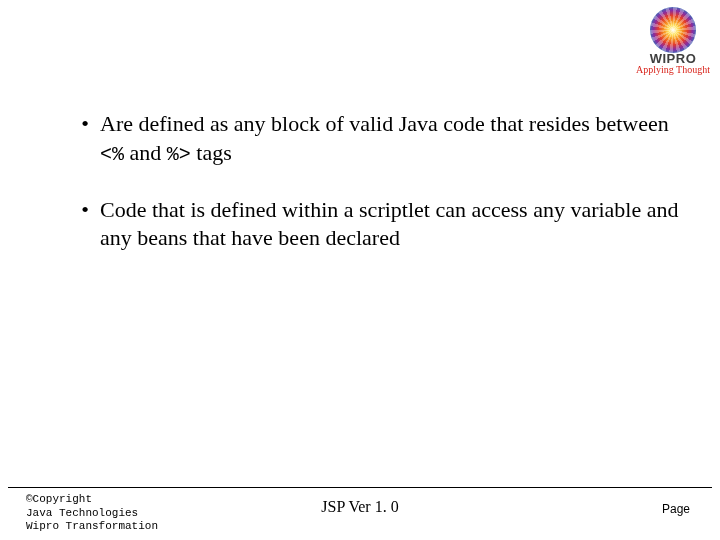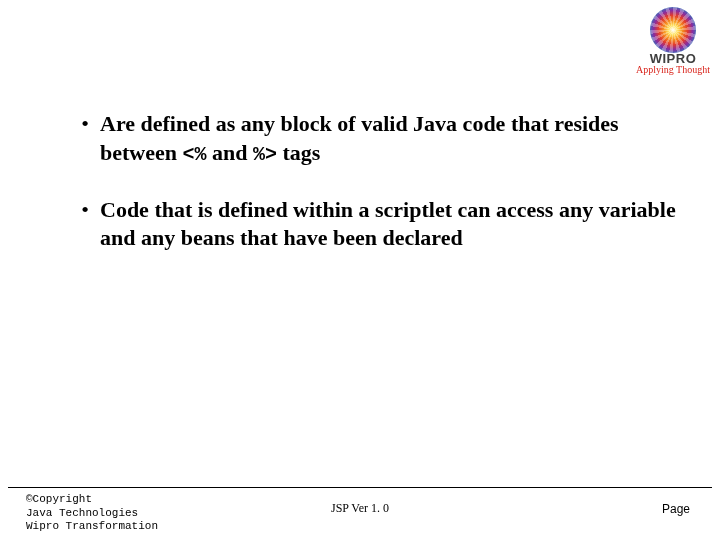--- a/index.html
+++ b/index.html
@@ -64,40 +64,40 @@
     display: flex;
     margin-bottom: 28px;
     font-size: 22px;
     line-height: 1.3;
   }
   .bullet .dot {
     width: 30px;
     flex-shrink: 0;
     text-align: center;
   }
-  .bullet .txt { flex: 1; font-weight: bold; }
+  .bullet .txt { flex: 1; }
   .code-inline { font-family: "Courier New", monospace; font-size: 20px; white-space: pre; }
   .footer-rule {
     position: absolute;
     left: 8px; right: 8px; bottom: 52px;
     border-top: 1px solid #000;
   }
   .footer-left {
     position: absolute;
     left: 10px; bottom: 6px;
     font-size: 11px;
     font-family: Liberation Mono, monospace;
     line-height: 1.25;
     margin-left: 16px;
   }
   .footer-center {
     position: absolute;
     left: 0; right: 0; bottom: 24px;
     text-align: center;
-    font-size: 12px;
+    font-size: 16px;
     font-family: "Times New Roman", serif;
   }
   .footer-right {
     position: absolute;
     right: 30px; bottom: 24px;
     font-size: 12px;
     font-family: Liberation Sans, sans-serif;
   }
 </style>
 </head>

